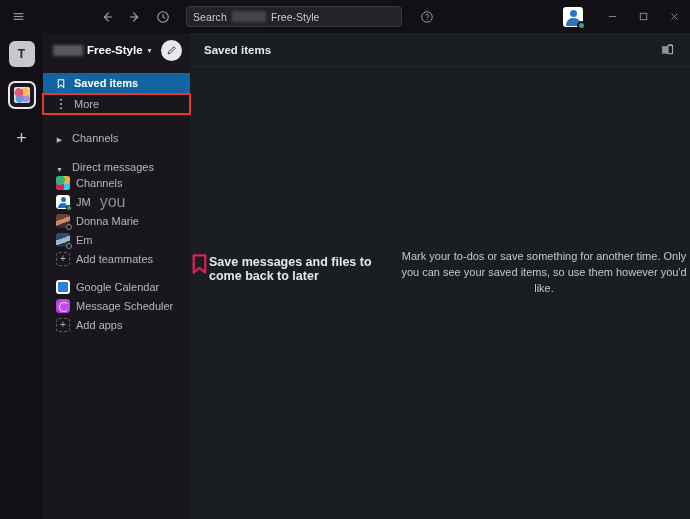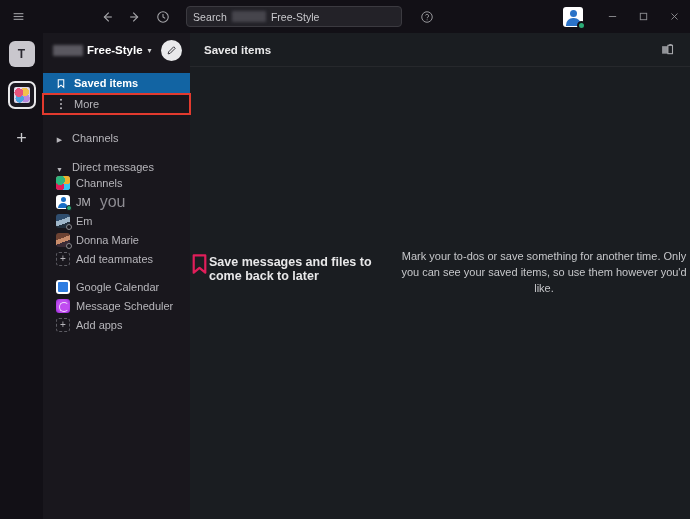--- a/index.html
+++ b/index.html
@@ -460,31 +460,31 @@
           <span class="av av-jm">
             <span class="h"></span>
             <span class="b"></span>
             <span class="presence-dot on"></span>
           </span>
           <span>JM</span>
           <span class="you">you</span>
         </div>
 
         <div class="row">
+          <span class="av av-donna">
+            <span class="presence-dot"></span>
+          </span>
+          <span>Donna Marie</span>
+        </div>
+
+        <div class="row">
           <span class="av av-em">
             <span class="presence-dot"></span>
           </span>
           <span>Em</span>
-        </div>
-
-        <div class="row">
-          <span class="av av-donna">
-            <span class="presence-dot"></span>
-          </span>
-          <span>Donna Marie</span>
         </div>
 
         <div class="row">
           <span class="plus-box">+</span>
           <span>Add teammates</span>
         </div>
       </div>
 
       <div class="section">
 

